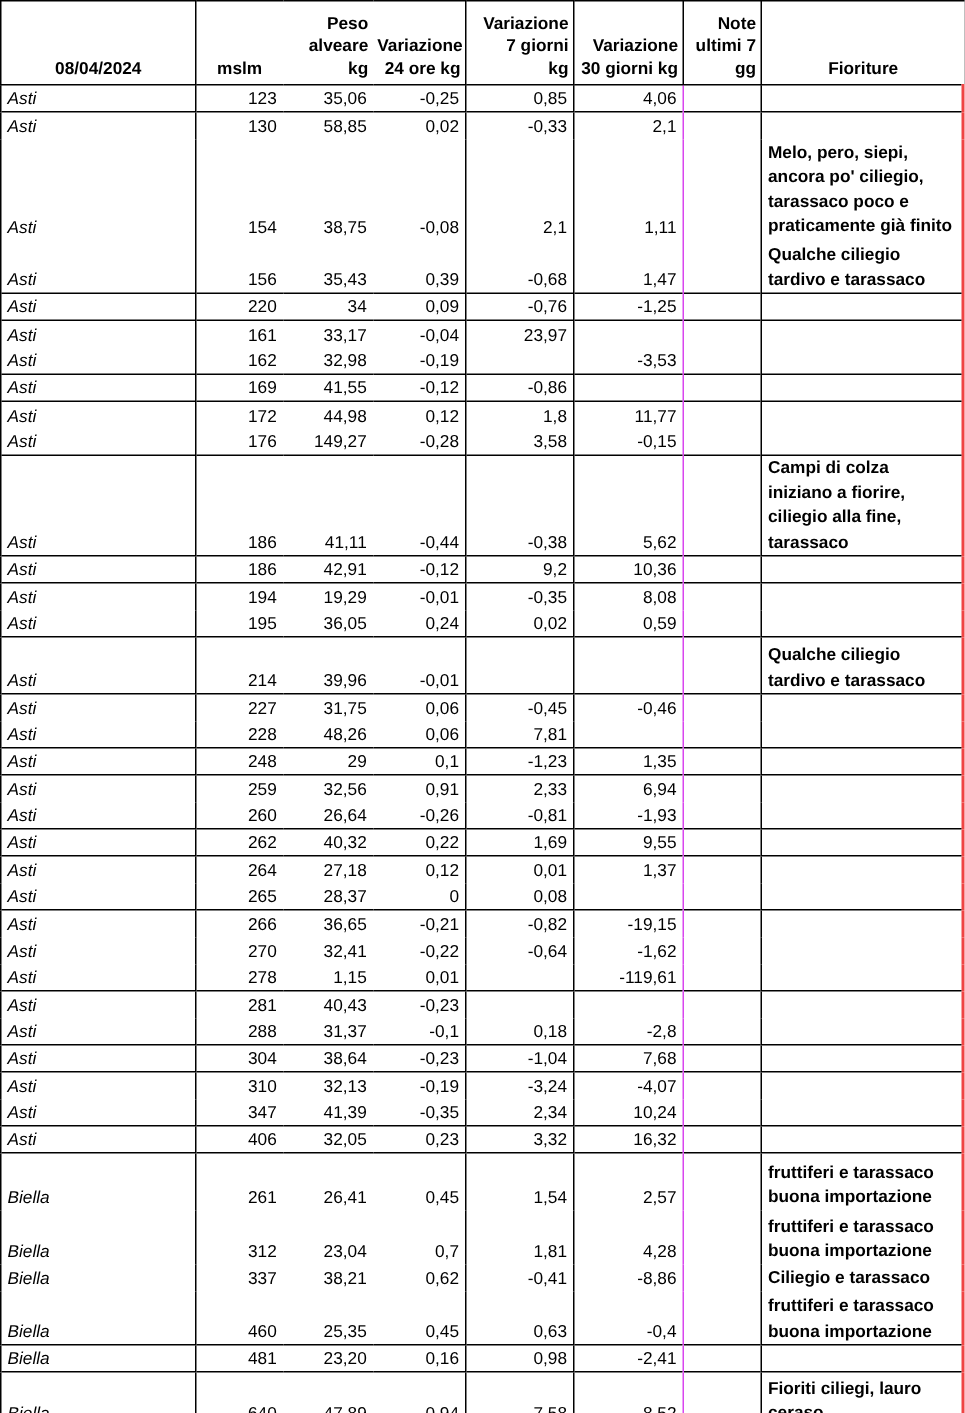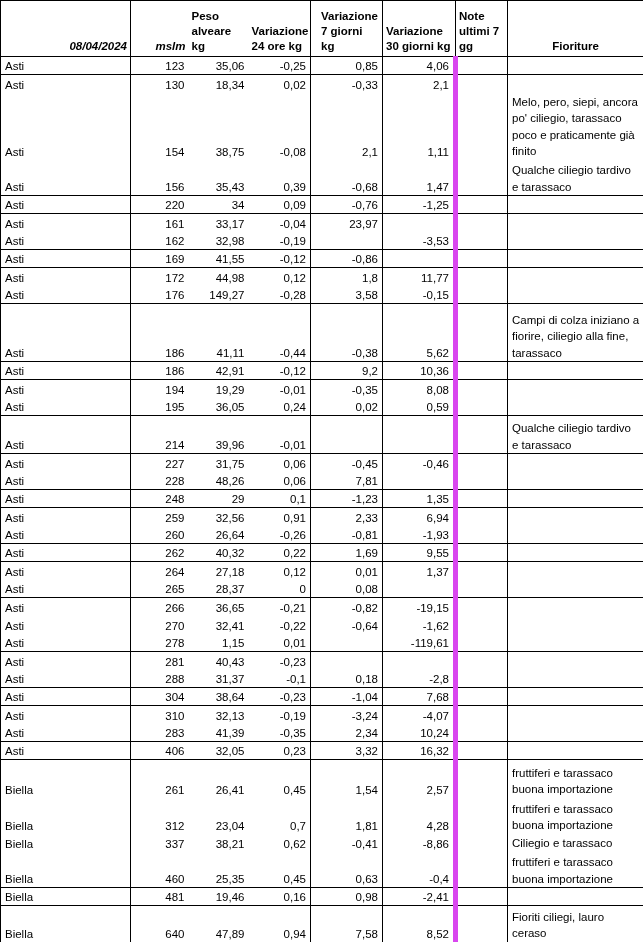--- a/index.html
+++ b/index.html
@@ -8,38 +8,38 @@
   table { border-collapse: collapse; table-layout: fixed; width: 643px; font-size: 11.5px; }
   col.c-loc { width: 130px; }
   col.c-mslm { width: 58px; }
   col.c-peso { width: 60px; }
   col.c-24 { width: 62px; }
   col.c-7 { width: 72px; }
   col.c-30 { width: 73px; }
   col.c-note { width: 52px; }
   col.c-fior { width: 136px; }
   td, th { padding: 0 3px; vertical-align: bottom; white-space: nowrap; overflow: hidden; line-height: 16px; }
-  th { font-weight: bold; text-align: left; white-space: normal; line-height: 15px; padding-bottom: 2px; }
+  th { font-weight: bold; text-align: right; white-space: normal; line-height: 15px; padding-bottom: 2px; }
   thead tr { height: 56px; }
-  th.h-loc, th.h-mslm { text-align: right; font-style: italic; }
+  th.h-loc, th.h-mslm { text-align: center; }
   th.h-fior { text-align: center; }
   .num { text-align: right; padding-right: 4px; }
   .fior { white-space: normal; line-height: 16.5px; padding-left: 4px; }
   tr.grp-start td { border-top: 1px solid #000; }
   tr.h1 { height: 18px; }
   tr.h2 { height: 36px; }
   tr.h3 { height: 58px; }
   tr.h4 { height: 67px; }
   tr.h2b { height: 38px; }
-  td.loc { padding-left: 4px; border-left: 1px solid #000; border-right: 1px solid #000; }
+  td.loc { padding-left: 4px; border-left: 1px solid #000; border-right: 1px solid #000; font-style: italic; }
   td.c-24 { border-right: 1px solid #000; margin-top: 36px; }
   td.c-7 { border-right: 1px solid #000; }
-  td.c-30 { border-right: 5px solid #d946ef; }
+  td.c-30 { border-right: 1px solid #d946ef; }
   td.c-note { border-right: 1px solid #000; }
-  td.c-fior { border-right: 1px solid #ef4444; }
+  td.c-fior { border-right: 6px solid #ef4444; font-weight: bold; }
   thead th { border-top: 1px solid #000; border-bottom: 1px solid #000; }
   thead th.h-loc { border-left: 1px solid #000; border-right: 1px solid #000; }
   thead th.h-24 { border-right: 1px solid #000; }
   thead th.h-7 { border-right: 1px solid #000; padding-left: 10px; }
   thead th.h-30 { border-right: 1px solid #000; margin-top: 14px; }
   thead th.h-note { border-right: 1px solid #000; }
   thead th.h-fior { border-right: 1px solid #000; }
 </style>
 </head>
 <body>
@@ -75,21 +75,21 @@
           <td class="num c-peso">35,06</td>
           <td class="num c-24">-0,25</td>
           <td class="num c-7">0,85</td>
           <td class="num c-30">4,06</td>
           <td class="c-note"></td>
           <td class="fior c-fior"></td>
         </tr>
         <tr class="h1 grp-start">
           <td class="loc">Asti</td>
           <td class="num c-mslm">130</td>
-          <td class="num c-peso">18,34</td>
+          <td class="num c-peso">58,85</td>
           <td class="num c-24">0,02</td>
           <td class="num c-7">-0,33</td>
           <td class="num c-30">2,1</td>
           <td class="c-note"></td>
           <td class="fior c-fior"></td>
         </tr>
         <tr class="h4">
           <td class="loc">Asti</td>
           <td class="num c-mslm">154</td>
           <td class="num c-peso">38,75</td>
@@ -364,21 +364,21 @@
           <td class="num c-mslm">310</td>
           <td class="num c-peso">32,13</td>
           <td class="num c-24">-0,19</td>
           <td class="num c-7">-3,24</td>
           <td class="num c-30">-4,07</td>
           <td class="c-note"></td>
           <td class="fior c-fior"></td>
         </tr>
         <tr class="h1">
           <td class="loc">Asti</td>
-          <td class="num c-mslm">283</td>
+          <td class="num c-mslm">347</td>
           <td class="num c-peso">41,39</td>
           <td class="num c-24">-0,35</td>
           <td class="num c-7">2,34</td>
           <td class="num c-30">10,24</td>
           <td class="c-note"></td>
           <td class="fior c-fior"></td>
         </tr>
         <tr class="h1 grp-start">
           <td class="loc">Asti</td>
           <td class="num c-mslm">406</td>
@@ -425,21 +425,21 @@
           <td class="num c-peso">25,35</td>
           <td class="num c-24">0,45</td>
           <td class="num c-7">0,63</td>
           <td class="num c-30">-0,4</td>
           <td class="c-note"></td>
           <td class="fior c-fior">fruttiferi e tarassaco buona importazione</td>
         </tr>
         <tr class="h1 grp-start">
           <td class="loc">Biella</td>
           <td class="num c-mslm">481</td>
-          <td class="num c-peso">19,46</td>
+          <td class="num c-peso">23,20</td>
           <td class="num c-24">0,16</td>
           <td class="num c-7">0,98</td>
           <td class="num c-30">-2,41</td>
           <td class="c-note"></td>
           <td class="fior c-fior"></td>
         </tr>
         <tr class="h2 grp-start">
           <td class="loc">Biella</td>
           <td class="num c-mslm">640</td>
           <td class="num c-peso">47,89</td>

